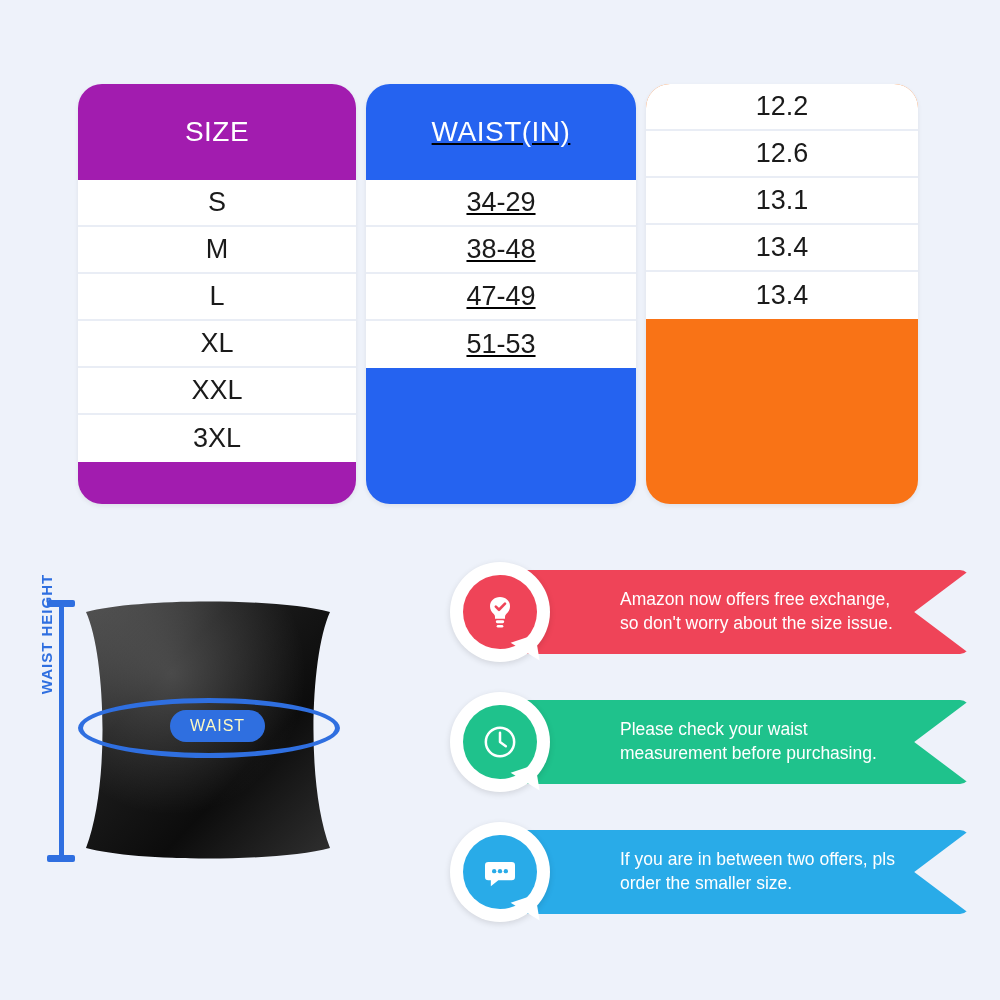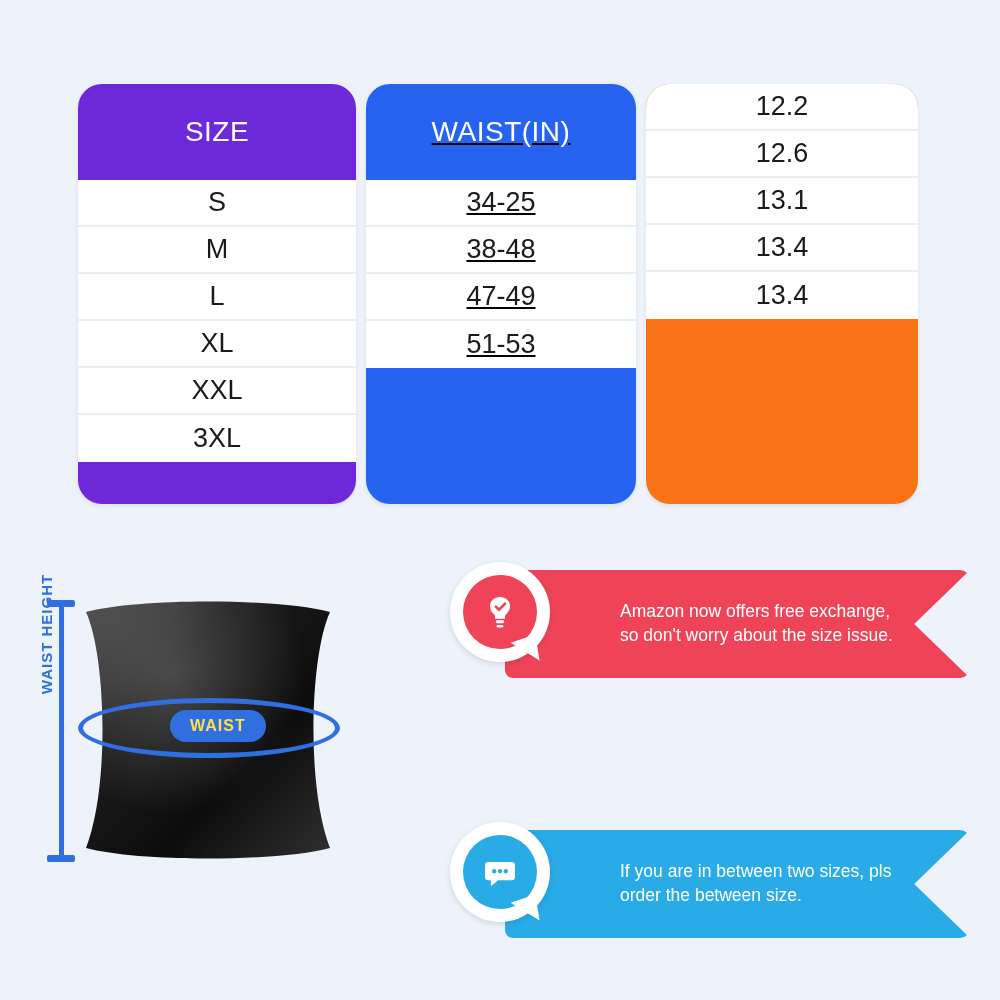--- a/index.html
+++ b/index.html
@@ -20,21 +20,21 @@
     display: flex;
     gap: 10px;
   }
   .col {
     border-radius: 24px;
     overflow: hidden;
     display: flex;
     flex-direction: column;
     box-shadow: 0 2px 5px rgba(0,0,0,0.07);
   }
-  .col.size   { width: 278px; background: #6d28d9; }
+  .col.size   { width: 278px; background: #a21caf; }
   .col.waist  { width: 270px; background: #2563f0; text-decoration: underline; }
   .col.height { width: 272px; background: #f97316; }
 
   .col-head {
     height: 96px;
     display: flex;
     align-items: center;
     justify-content: center;
     color: #ffffff;
     font-size: 28px;
@@ -74,26 +74,25 @@
     position: absolute;
     left: 58px; top: 128px;
     width: 262px; height: 60px;
     border: 5px solid #2f6fe0;
     border-radius: 50%;
   }
   .waist-pill {
     position: absolute;
     left: 150px; top: 140px;
     background: #2f6fe0;
-    color: #fde047;
+    color: #fef9c3;
     font-size: 16px;
     letter-spacing: 1px;
     padding: 7px 20px;
     border-radius: 16px;
-    font-weight: bold;
   }
   .height-bar {
     position: absolute;
     left: 26px; top: 30px;
     width: 30px; height: 262px;
     display: flex;
     flex-direction: column;
     align-items: center;
     justify-content: space-between;
   }
@@ -119,21 +118,21 @@
     width: 545px; height: 410px;
   }
   .note {
     position: absolute;
     left: 20px;
     width: 520px; height: 100px;
   }
   .note-banner {
     position: absolute;
     left: 55px; top: 8px;
-    width: 465px; height: 108px;
+    width: 465px; height: 84px;
     border-radius: 8px 10px 10px 8px;
     clip-path: polygon(0 0, 100% 0, 88% 50%, 100% 100%, 0 100%);
     display: flex;
     align-items: center;
   }
   .note-text {
     margin-left: 115px;
     margin-right: 70px;
     color: #ffffff;
     font-size: 17.5px;
@@ -192,21 +191,21 @@
         <div class="cell">L</div>
         <div class="cell">XL</div>
         <div class="cell">XXL</div>
         <div class="cell last">3XL</div>
       </div>
     </div>
 
     <div class="col waist">
       <div class="col-head">WAIST(IN)</div>
       <div class="col-body">
-        <div class="cell">34-25</div>
+        <div class="cell">34-29</div>
         <div class="cell">38-48</div>
         <div class="cell">47-49</div>
         <div class="cell last">51-53</div>
       </div>
     </div>
 
     <div class="col height">
       <div class="col-body">
         <div class="cell">12.2</div>
         <div class="cell">12.6</div>
@@ -259,24 +258,37 @@
           <svg class="icon-svg" viewBox="0 0 48 48" fill="none">
             <path d="M24 6c-7 0-12 5-12 11 0 4 2 7 4.5 9.5.9.9 1.5 2 1.5 3.2V32h12v-2.3c0-1.2.6-2.3 1.5-3.2C34 24 36 21 36 17c0-6-5-11-12-11z" fill="#fff"></path>
             <rect x="19" y="34" width="10" height="3.5" rx="1.7" fill="#fff"></rect>
             <rect x="20" y="39.5" width="8" height="3.2" rx="1.6" fill="#fff"></rect>
             <path d="M19 17.5l3.8 3.8L30 14" stroke="#ef4458" stroke-width="3.2" stroke-linecap="round" stroke-linejoin="round" fill="none"></path>
           </svg>
         </div>
       </div>
     </div>
 
+    <div class="note note2">
+      <div class="note-banner">
+        <div class="note-text">Please check your waist measurement before purchasing.</div>
+      </div>
+      <div class="bubble">
+        <div class="bubble-inner">
+          <svg class="icon-svg" viewBox="0 0 48 48" fill="none">
+            <circle cx="24" cy="24" r="17" stroke="#fff" stroke-width="3"></circle>
+            <path d="M24 13v11l7 5" stroke="#fff" stroke-width="3" stroke-linecap="round" stroke-linejoin="round"></path>
+          </svg>
+        </div>
+      </div>
+    </div>
 
     <div class="note note3">
       <div class="note-banner">
-        <div class="note-text">If you are in between two sizes, pls order the between size.</div>
+        <div class="note-text">If you are in between two offers, pls order the smaller size.</div>
       </div>
       <div class="bubble">
         <div class="bubble-inner">
           <svg class="icon-svg" viewBox="0 0 48 48" fill="none">
             <path d="M10 12h28a4 4 0 014 4v14a4 4 0 01-4 4H22l-9 7v-7h-3a4 4 0 01-4-4V16a4 4 0 014-4z" fill="#fff"></path>
             <circle cx="17" cy="23" r="2.6" fill="#29abe8"></circle>
             <circle cx="24" cy="23" r="2.6" fill="#29abe8"></circle>
             <circle cx="31" cy="23" r="2.6" fill="#29abe8"></circle>
           </svg>
         </div>

